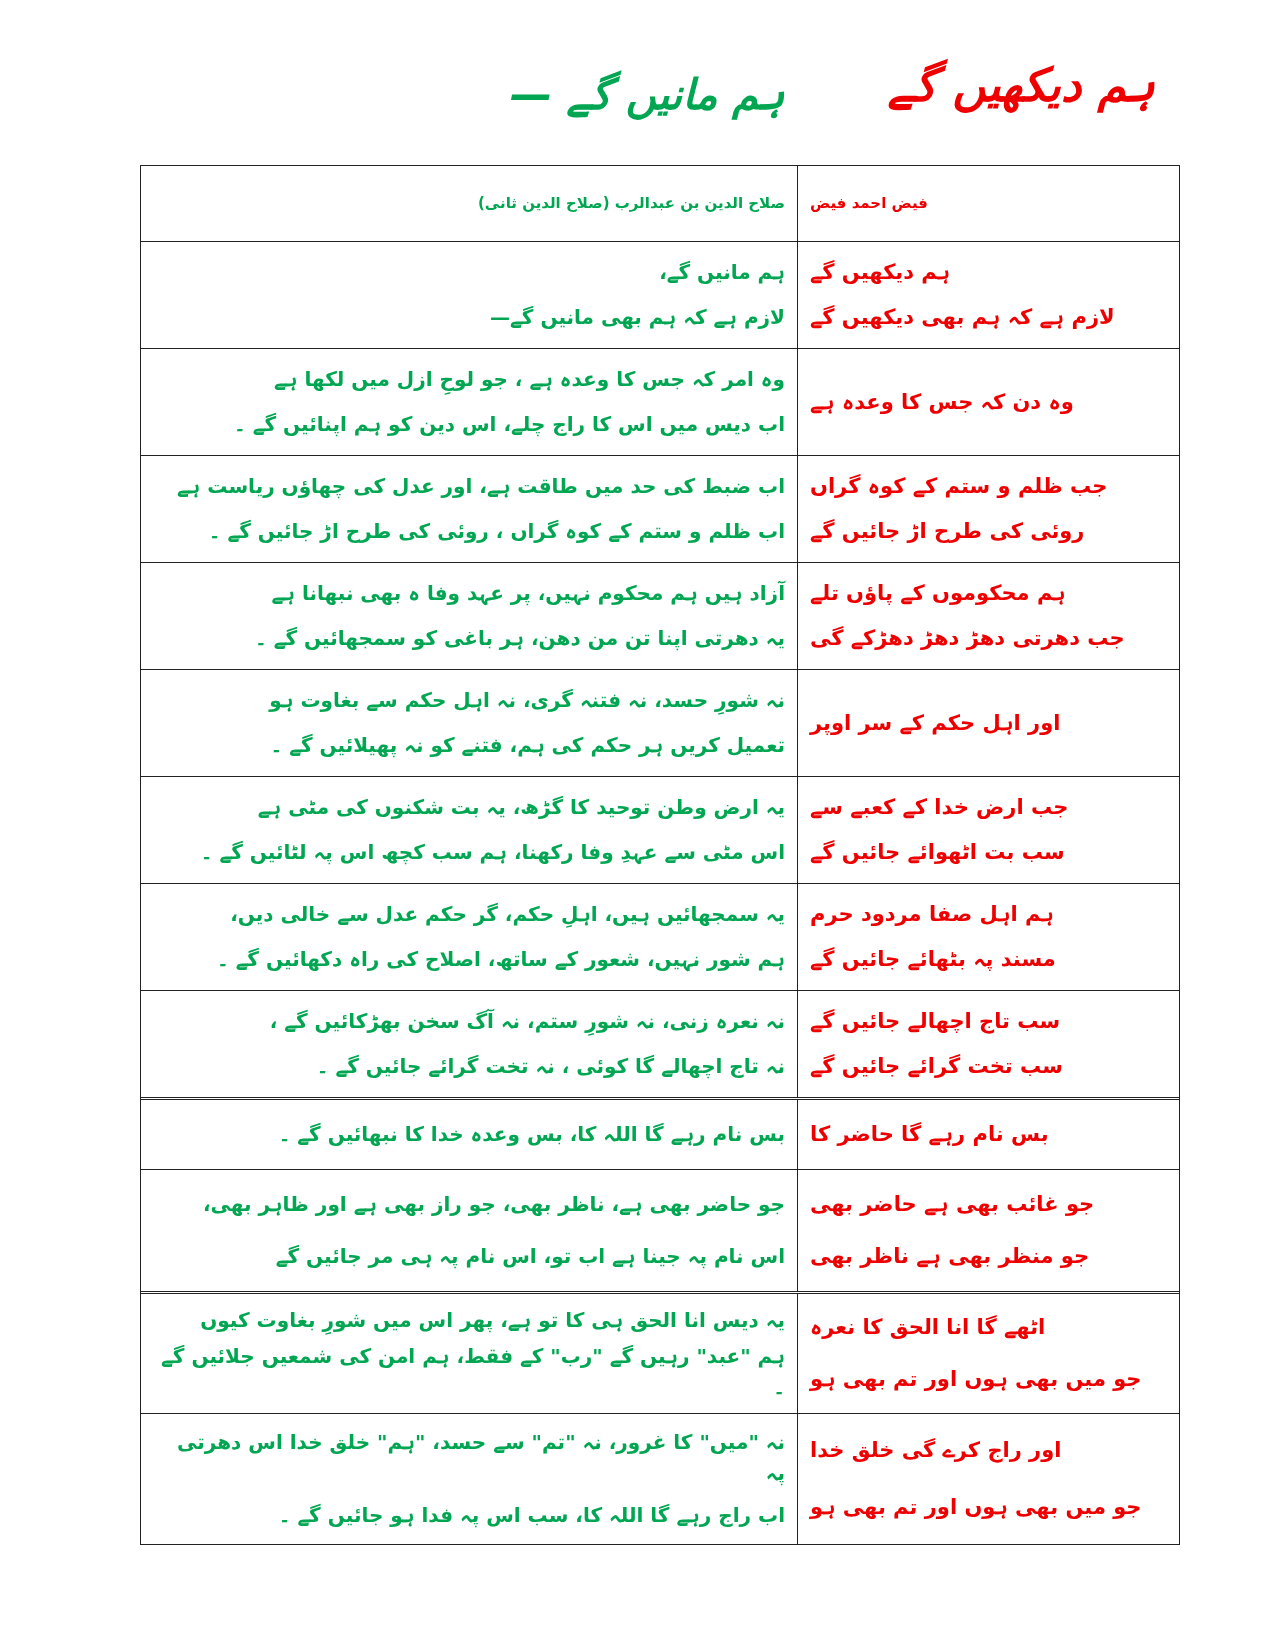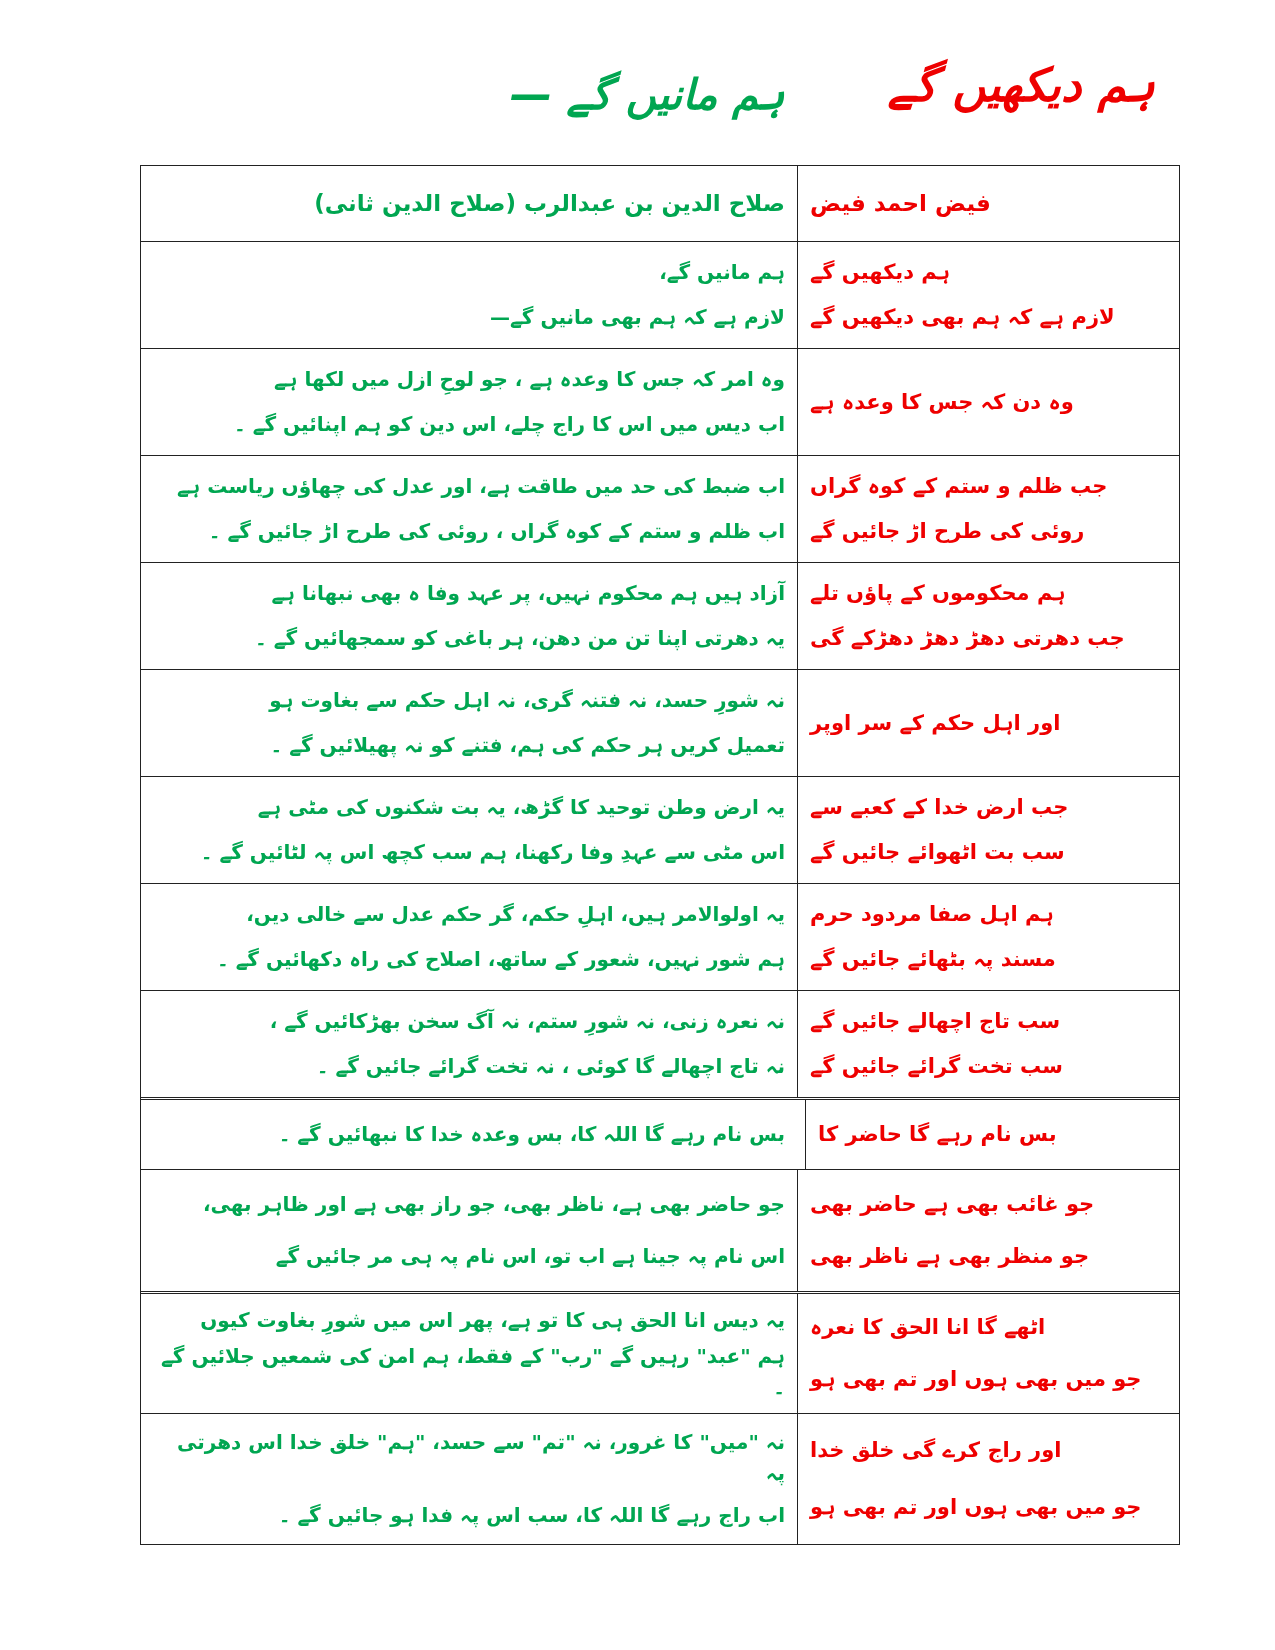--- a/index.html
+++ b/index.html
@@ -27,38 +27,38 @@
     position: absolute;
     left: 140px; top: 165px;
     width: 1040px;
     border: 1px solid var(--line);
     background: #fff;
   }
   .trow { display: flex; min-height: 107px; }
   .trow + .trow { border-top: 1px solid var(--line); }
   .trow.dbl { border-top: 3px double var(--line); }
   .trow.header-row { min-height: 75px; }
-  .trow.single { min-height: 72px; gap: 8px; }
+  .trow.single { min-height: 72px; }
   .trow.tall  { min-height: 122px; }
   .trow.tall2 { min-height: 131px; }
 
   .cell {
     direction: rtl;
     text-align: right;
     display: flex;
     flex-direction: column;
     justify-content: space-around;
     padding: 8px 12px;
   }
   .cell-green { width: 656px; color: var(--green); }
   .cell-red   { flex: 1; border-left: 1px solid var(--line); color: var(--red); align-items: flex-end; }
 
   .vline { font-size: 20px; font-weight: bold; line-height: 1.55; }
   .cell-red .vline { font-size: 21px; }
-  .header-row .vline { font-size: 23px; }
+  .header-row .vline { font-size: 15px; }
 </style>
 </head>
 <body>
 
 <div class="titles">
   <div class="page-title title-green">ہم مانیں گے —</div>
   <div class="page-title title-red">ہم دیکھیں گے</div>
 </div>
 
 <div class="poem-table">
@@ -131,21 +131,21 @@
       <div class="vline">اس مٹی سے عہدِ وفا رکھنا، ہم سب کچھ اس پہ لٹائیں گے ۔</div>
     </div>
     <div class="cell cell-red">
       <div class="vline">جب ارض خدا کے کعبے سے</div>
       <div class="vline">سب بت اٹھوائے جائیں گے</div>
     </div>
   </div>
 
   <div class="trow">
     <div class="cell cell-green">
-      <div class="vline">یہ اولوالامر ہیں، اہلِ حکم، گر حکم عدل سے خالی دیں،</div>
+      <div class="vline">یہ سمجھائیں ہیں، اہلِ حکم، گر حکم عدل سے خالی دیں،</div>
       <div class="vline">ہم شور نہیں، شعور کے ساتھ، اصلاح کی راہ دکھائیں گے ۔</div>
     </div>
     <div class="cell cell-red">
       <div class="vline">ہم اہل صفا مردود حرم</div>
       <div class="vline">مسند پہ بٹھائے جائیں گے</div>
     </div>
   </div>
 
   <div class="trow">
     <div class="cell cell-green">

